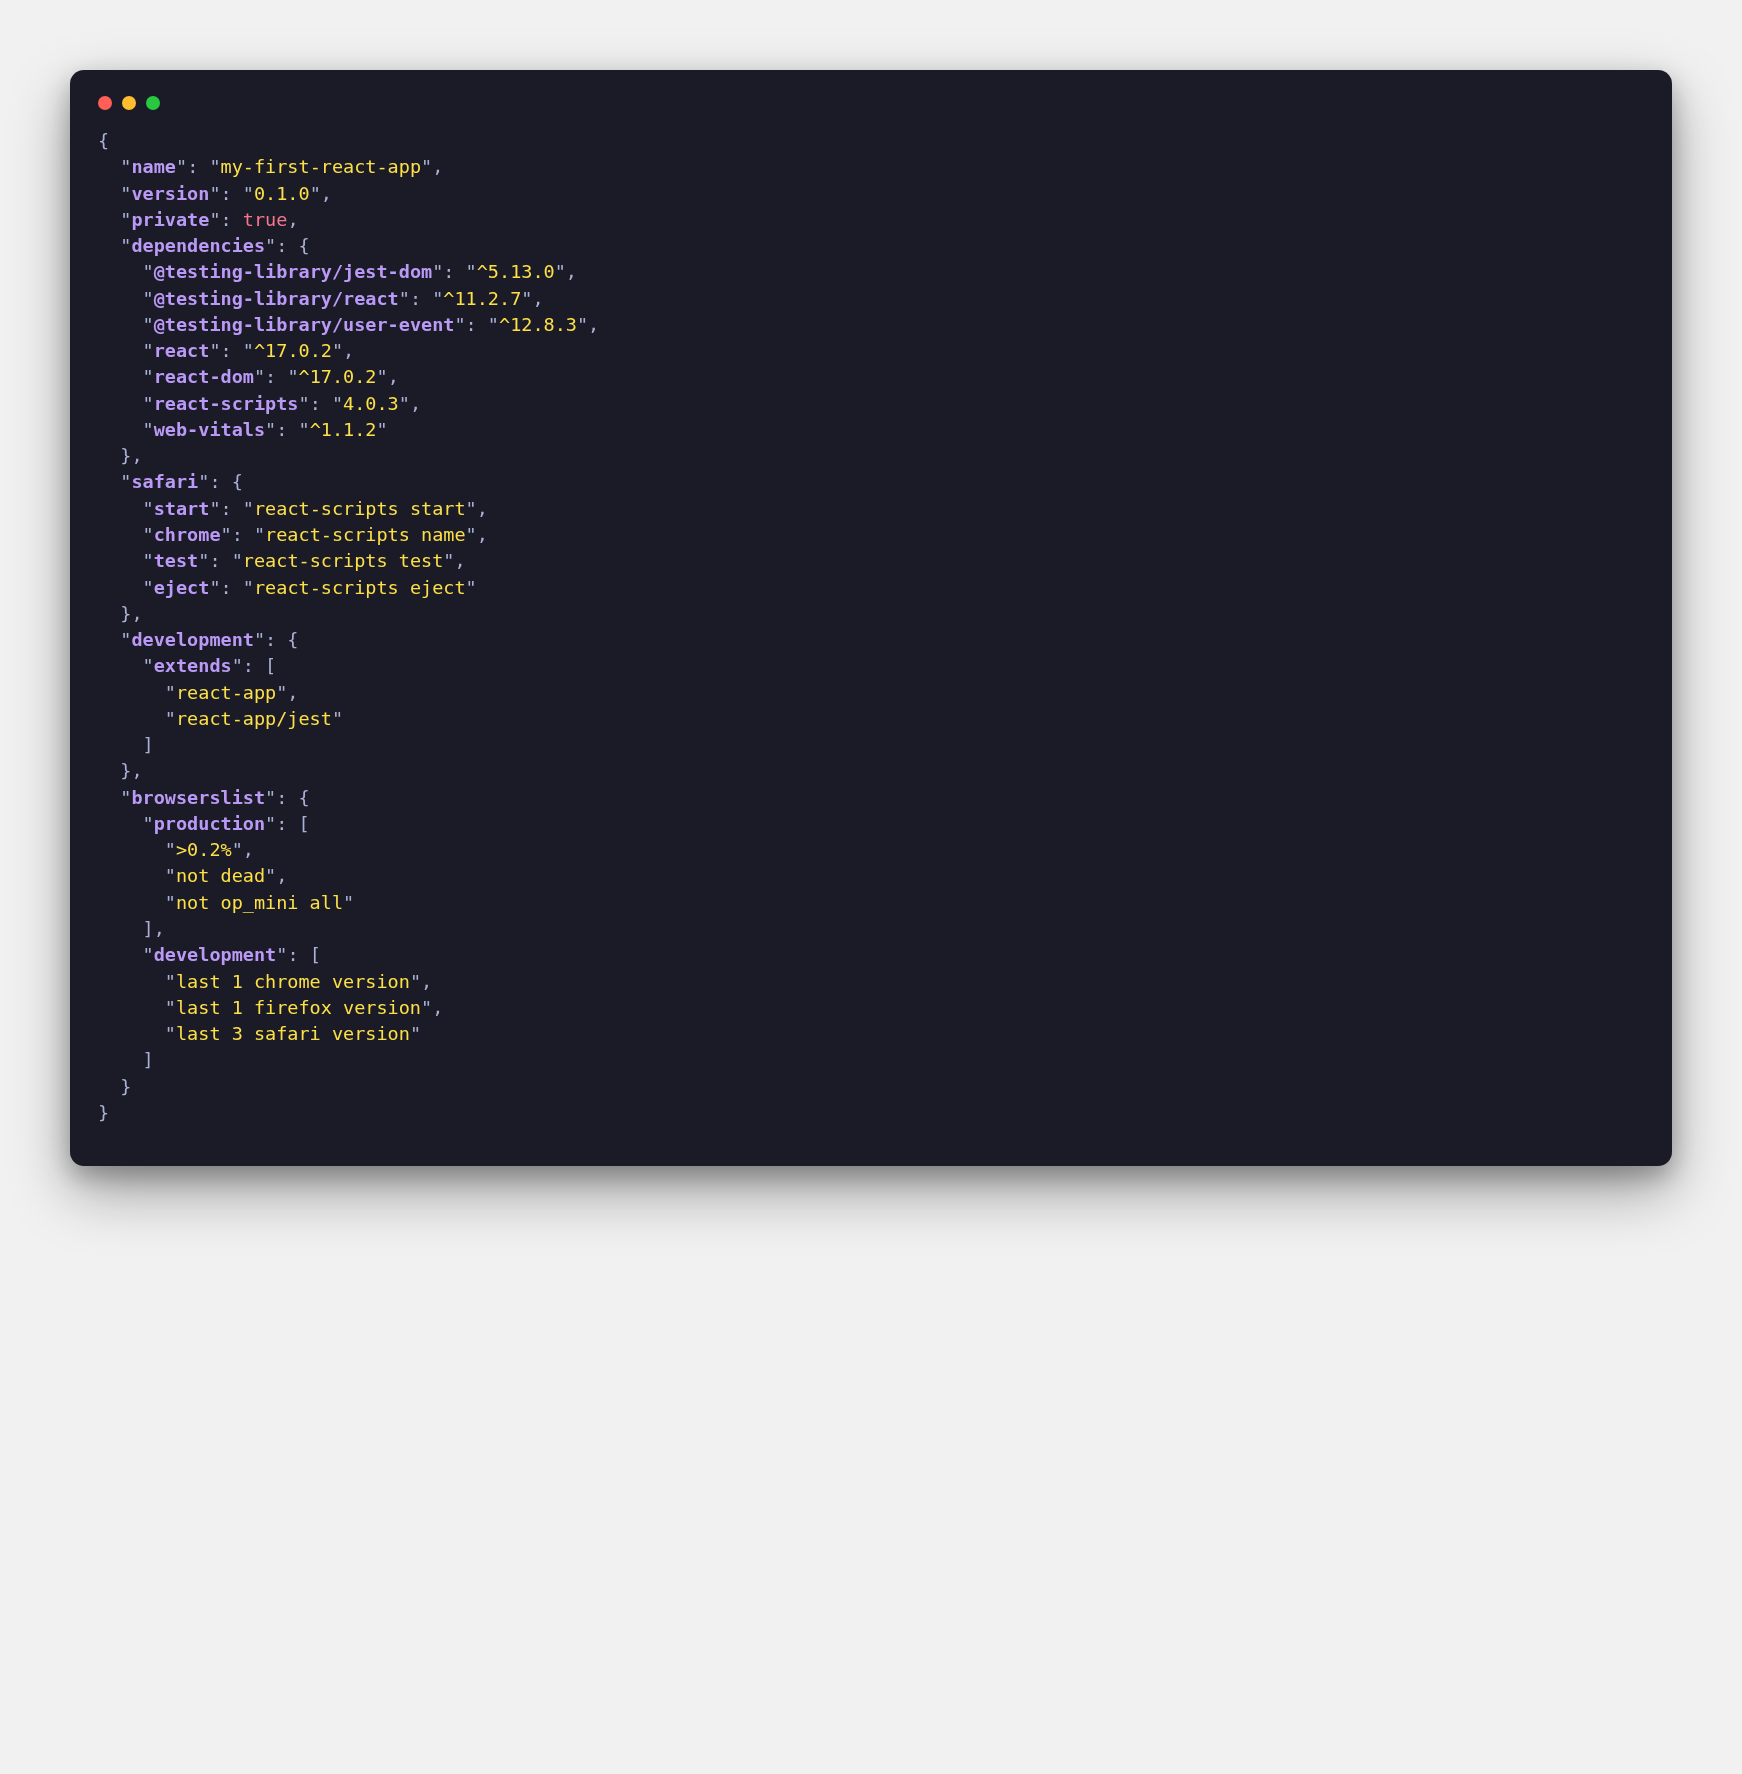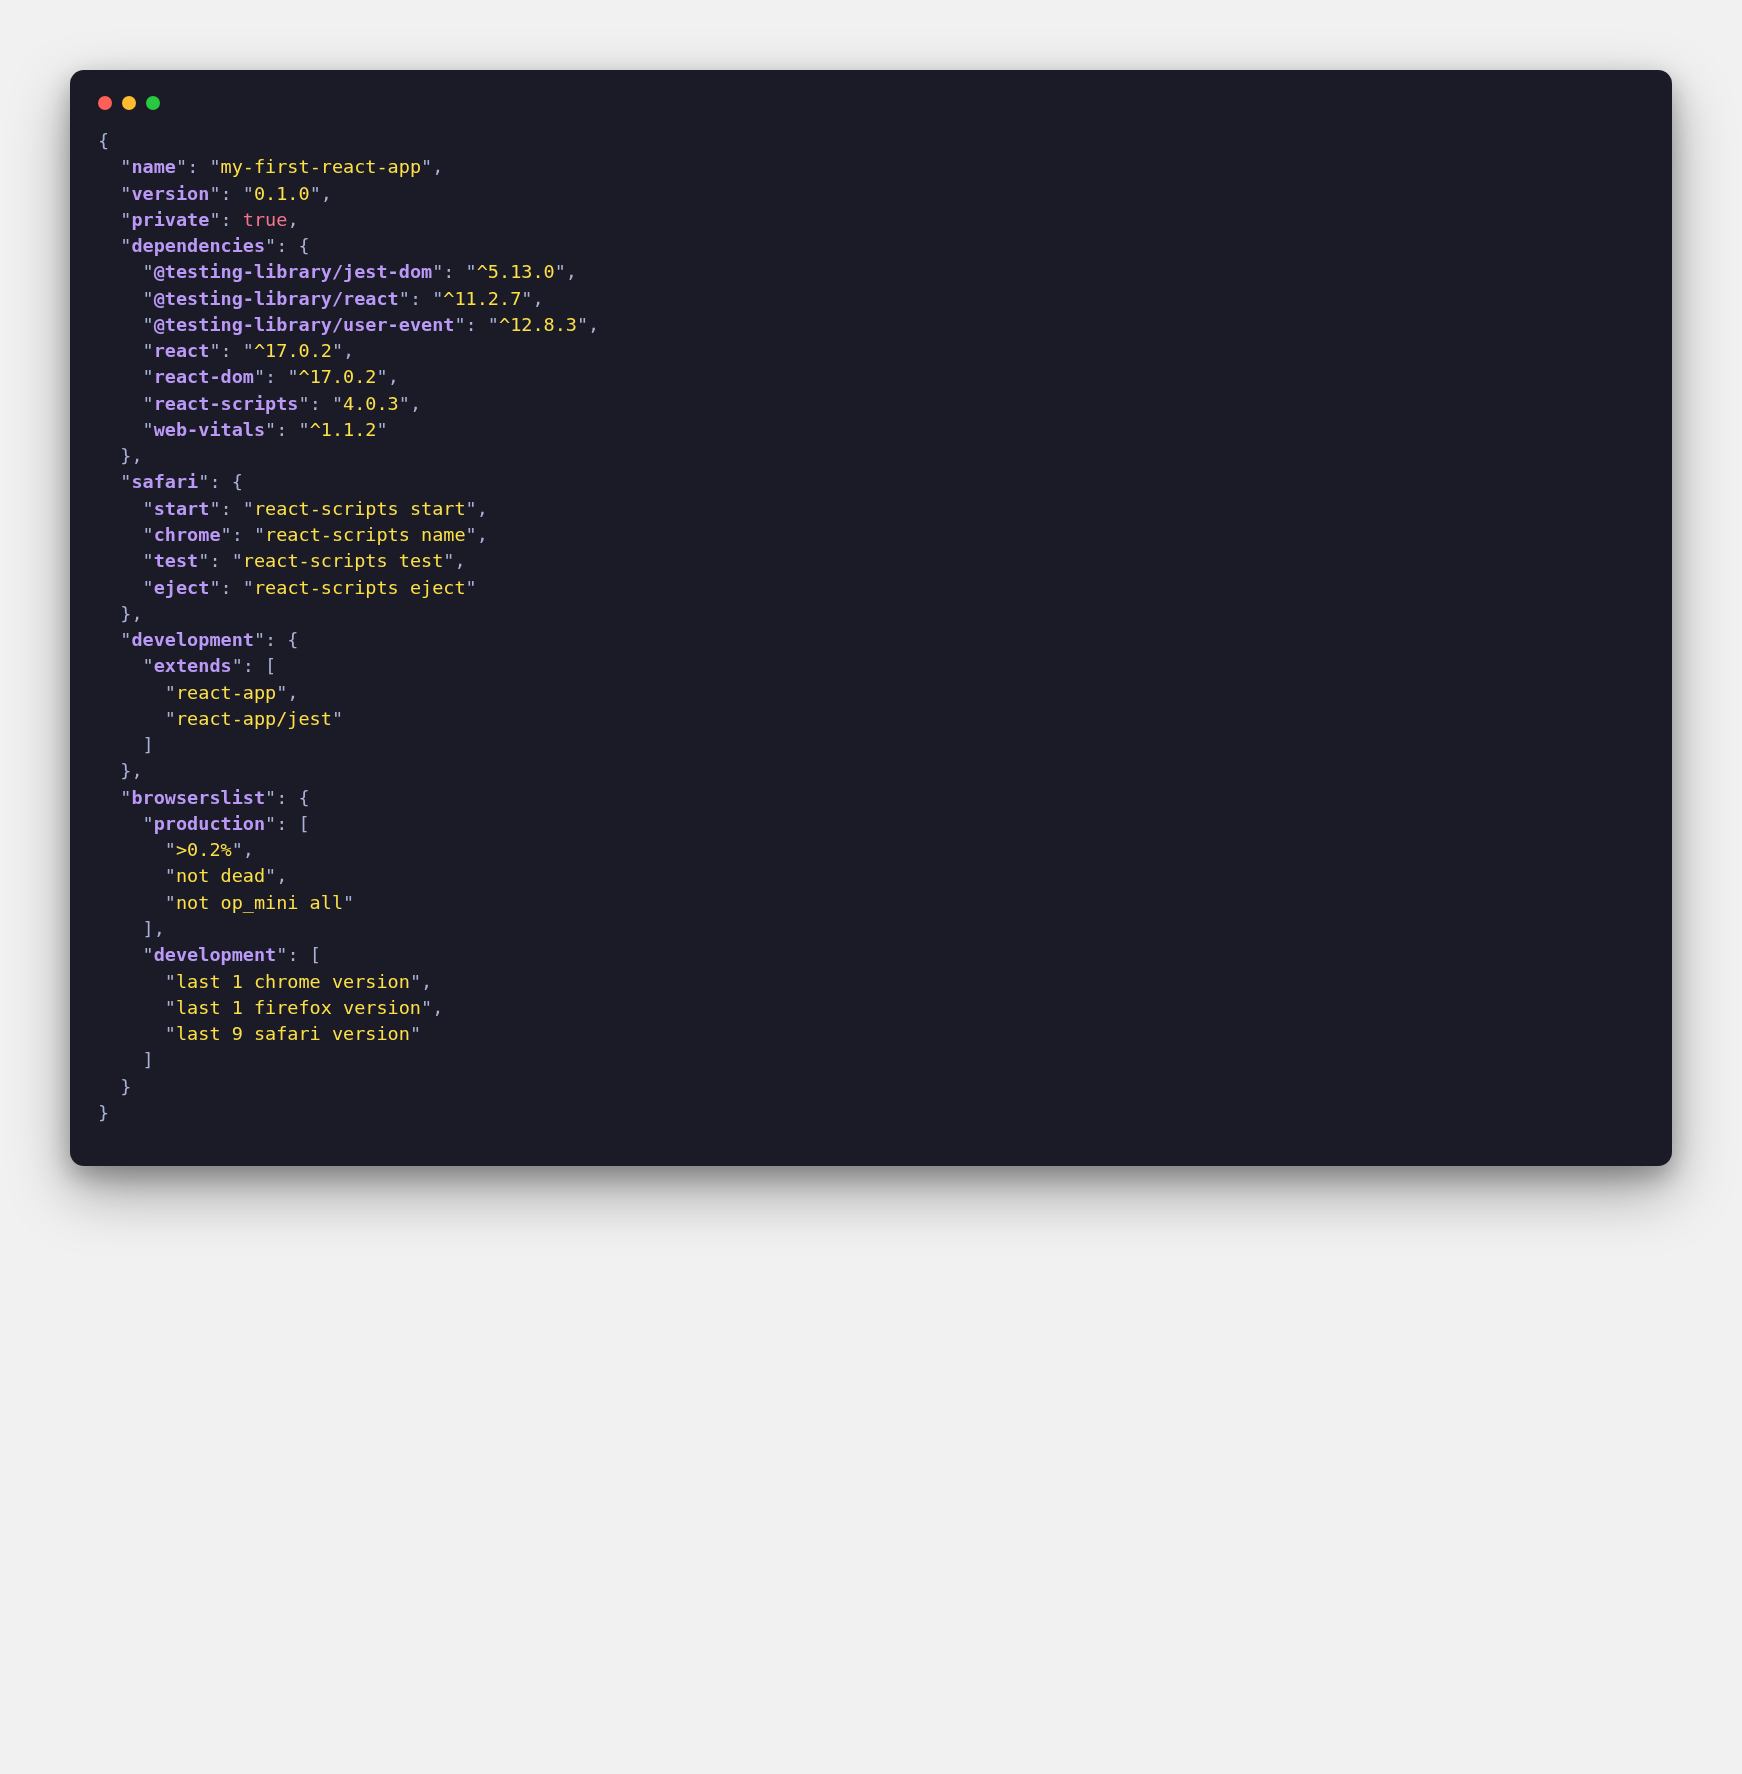--- a/index.html
+++ b/index.html
@@ -81,17 +81,17 @@
   <span class="punct">},</span>
   <span class="punct">"</span><span class="key">browserslist</span><span class="punct">"</span><span class="punct">: {</span>
     <span class="punct">"</span><span class="key">production</span><span class="punct">"</span><span class="punct">: [</span>
       <span class="punct">"</span><span class="str">&gt;0.2%</span><span class="punct">"</span><span class="punct">,</span>
       <span class="punct">"</span><span class="str">not dead</span><span class="punct">"</span><span class="punct">,</span>
       <span class="punct">"</span><span class="str">not op_mini all</span><span class="punct">"</span>
     <span class="punct">],</span>
     <span class="punct">"</span><span class="key">development</span><span class="punct">"</span><span class="punct">: [</span>
       <span class="punct">"</span><span class="str">last 1 chrome version</span><span class="punct">"</span><span class="punct">,</span>
       <span class="punct">"</span><span class="str">last 1 firefox version</span><span class="punct">"</span><span class="punct">,</span>
-      <span class="punct">"</span><span class="str">last 9 safari version</span><span class="punct">"</span>
+      <span class="punct">"</span><span class="str">last 3 safari version</span><span class="punct">"</span>
     <span class="punct">]</span>
   <span class="punct">}</span>
 <span class="punct">}</span></pre>
 </div>
 
 </body></html>

